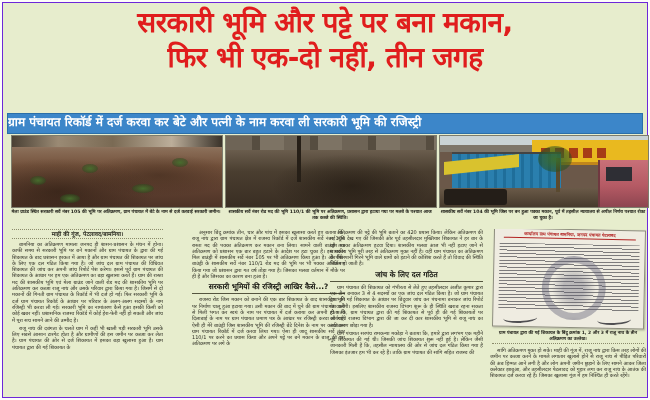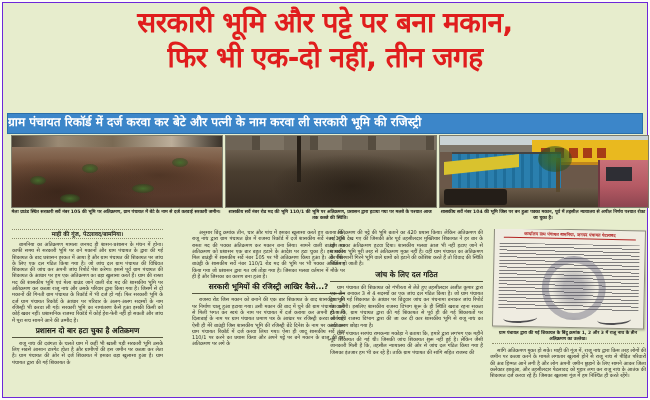--- a/index.html
+++ b/index.html
@@ -137,21 +137,20 @@
       <div class="layer p3leaf"></div>
     </div>
 
     <div class="cap cap1">मेला ग्राउंड स्थित सरकारी सर्वे नंबर 105 की भूमि पर अतिक्रमण, ग्राम पंचायत में बेटे के नाम से दर्ज करवाई सरकारी जमीन।</div>
     <div class="cap cap2">शासकीय सर्वे नंबर रोड मद की भूमि 110/1 की भूमि पर अतिक्रमण, प्रशासन द्वारा हटाया गया पर मलबे के पश्चात आज तक कब्जे की स्थिति।</div>
     <div class="cap cap3">शासकीय सर्वे नंबर 104 की भूमि जिस पर बन हुआ पक्का मकान, पूर्व में तहसील न्यायालय से अपील निर्णय पश्चात रोका जा चुका है।</div>
 
     <div class="col c1">
       <div class="byline">माही की गूंज, पेटलावद/बामनिया।</div>
       <p class="para clip1">बामनिया का अतिक्रमण मामला जनपद ही शासन-प्रशासन के मंथन में होना। काफी समय से सरकारी भूमि पर बने मकानों और ग्राम पंचायत के द्वारा की गई शिकायत के बाद प्रशासन हरकत में आया है और ग्राम पंचायत की शिकायत पर जांच के लिए एक दल गठित किया गया है। जो जांच दल ग्राम पंचायत की विधिवत शिकायत की जांच कर अपनी जांच रिपोर्ट पेश करेगा। इससे पूर्व ग्राम पंचायत की शिकायत के आधार पर हम एक अतिक्रमण का बड़ा खुलासा करते हैं। ग्राम की रास्ता मद की शासकीय भूमि एवं मेला ग्राउंड जाने वाली रोड मद की शासकीय भूमि पर अतिक्रमण कर कब्जा राजू नाथ और उसके परिवार द्वारा किया गया है। जिसमें से दो मकानों की गिनती ग्राम पंचायत के रिकॉर्ड में भी दर्ज हो गई। फिर सरकारी भूमि के दर्ज ग्राम पंचायत रिकॉर्ड के आधार पर परिवार के अलग-अलग सदस्यों के नाम रजिस्ट्री भी करवा ली गई। सरकारी भूमि का नामांतरण कैसे हुआ इसकी किसी को कोई खबर नहीं। प्रशासनिक राजस्व रिकॉर्ड में कोई हेरा-फेरी नहीं हो सकती और जांच में पूरा सच सामने आने की उम्मीद है।</p>
-      <div class="subh">प्रशासन दो बार हटा चुका है अतिक्रमण</div>
       <p class="para">राजू नाथ की दबंगता के चलते ग्राम में कहीं भी खाली पड़ी सरकारी भूमि उसके लिए सबसे आसान टारगेट होता है और ग्रामीणों की इस जमीन पर कब्जा कर लेता है। ग्राम पंचायत की ओर से दर्ज शिकायत में इसका बड़ा खुलासा हुआ है। ग्राम पंचायत द्वारा की गई शिकायत के</p>
     </div>
 
     <div class="col c2">
       <p class="para clip2a">अनुसार बिंदु क्रमांक तीन, चार और पांच में इसका खुलासा करते हुए बताया कि, राजू नाथ द्वारा ग्राम पंचायत क्षेत्र में राजस्व रिकॉर्ड में दर्ज शासकीय सर्वे नंबर 104 रास्ता मद की पक्का अतिक्रमण कर मकान बना लिया। सामने वाली बाउंड्री तक अतिक्रमण को प्रशासन एक बार बहुत हटाने के आदेश पर हटा चुका है। इस प्रकार मिल बाउंड्री में शासकीय सर्वे नंबर 105 पर भी अतिक्रमण किया हुआ है। और मिल बाउंड्री के शासकीय सर्वे नंबर 110/1 रोड मद की भूमि पर भी पक्का अतिक्रमण किया गया जो प्रशासन द्वारा गत वर्ष तोड़ा गया है। जिसका मलबा वर्तमान में मौके पर ही है और जिसका का कारण बना हुआ है।</p>
       <div class="subh">सरकारी भूमियों की रजिस्ट्री आखिर कैसे...?</div>
       <p class="para">राजस्व रोड जिस मकान को बनाने की एक बार शिकायत के बाद शासकीय भूमि पर निर्माण चालू हुआ हटाया गया। उसी मकान की बाद में चुने की ग्राम पंचायत वाली से मिली भगत कर स्वयं के नाम पर पंचायत में दर्ज कराया कर अपनी ही पत्नी दिलाबाई के नाम पर ग्राम पंचायत प्रमाण पत्र के आधार पर रजिस्ट्री करवा ली गई। ऐसी ही मेरे बाउंड्री जिस शासकीय भूमि की रजिस्ट्री बेटे दिनेश के नाम पर करवा कर ग्राम पंचायत रिकॉर्ड में दर्ज करवा लिया गया। ऐसा ही जादू शासकीय सर्वे नंबर 110/1 पर करने का प्रयास किया और अपने पट्टे पर बने मकान के बाजू की इस अतिक्रमण पर लगे के</p>
     </div>
 
     <div class="col c3">

